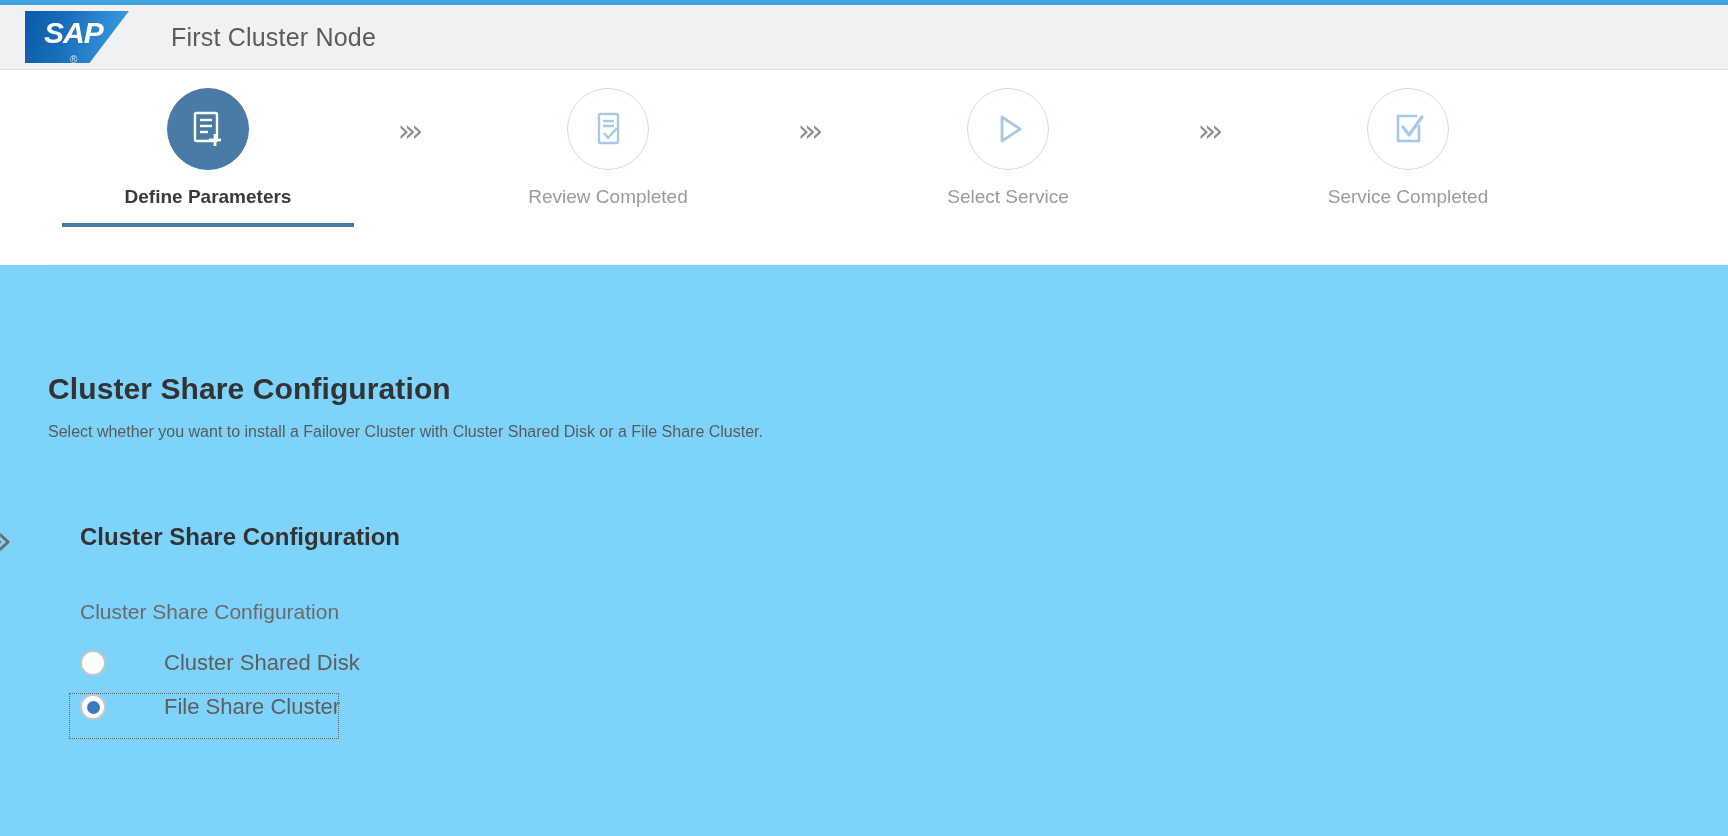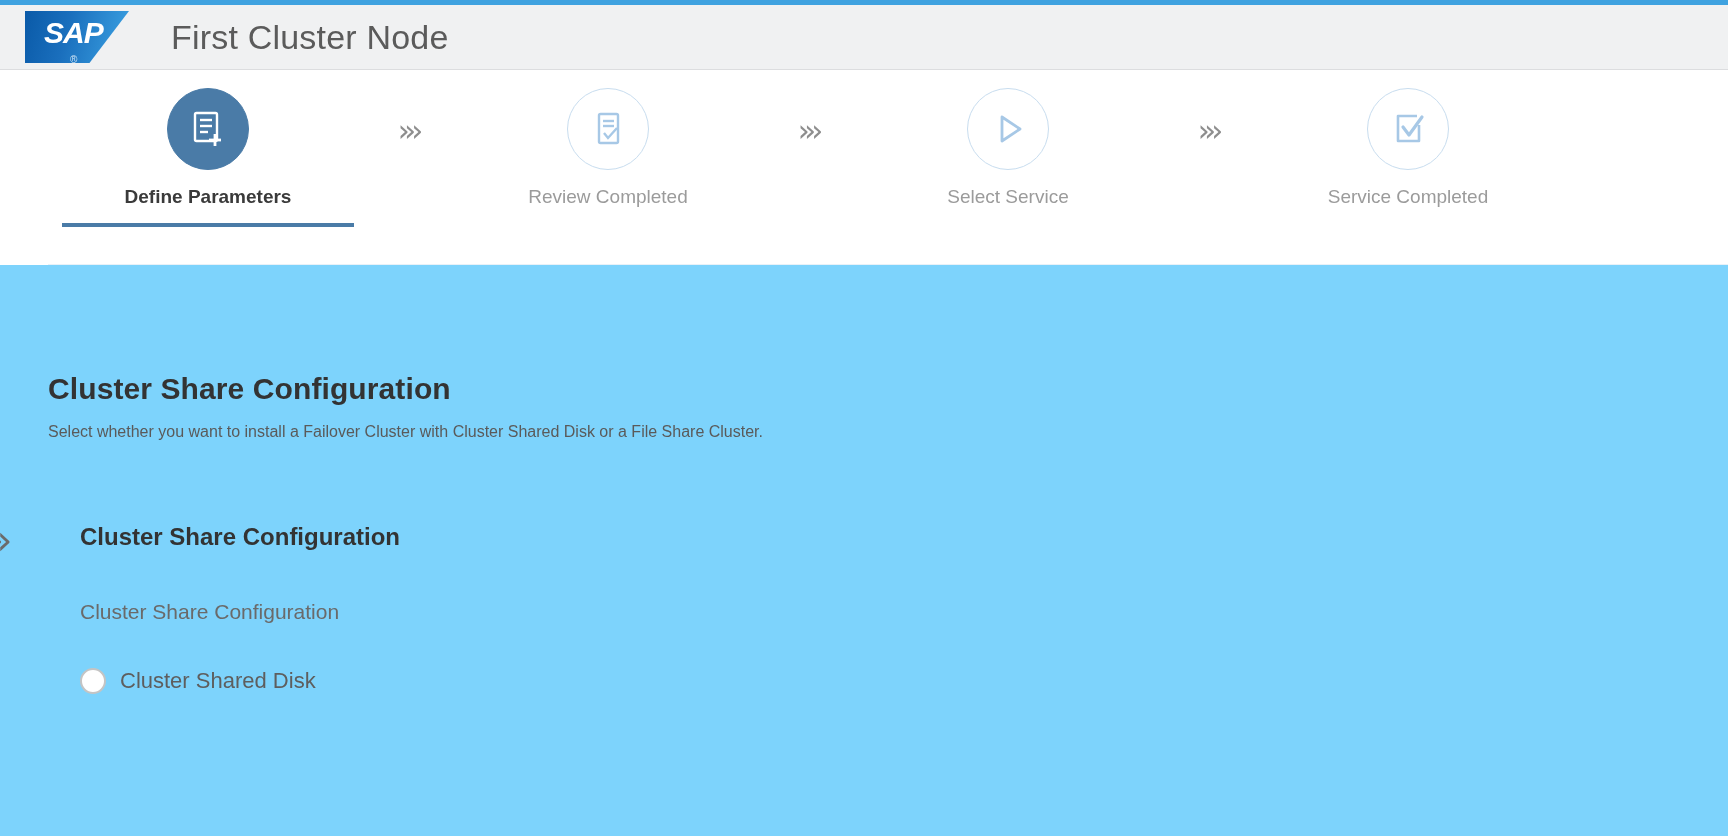--- a/index.html
+++ b/index.html
@@ -60,21 +60,21 @@
   .sap-logo-reg {
     position: absolute;
     left: 70px;
     bottom: 4px;
     color: #cfe4f5;
     font-size: 10px;
   }
 
   .app-title {
     margin-left: 42px;
-    font-size: 34px;
+    font-size: 25px;
     color: #5b5b5b;
     font-weight: normal;
     letter-spacing: 0.2px;
   }
 
   
   .roadmap {
     position: absolute;
     top: 70px; left: 0;
     width: 1728px;
@@ -217,25 +217,26 @@
   }
 
   .radio-group {
     position: absolute;
     left: 80px;
     top: 385px;
   }
 
   .radio-row {
     display: flex;
-    align-items: flex-end;
+    align-items: flex-start;
     height: 44px;
     padding: 0 6px 0 10px;
     margin-left: -10px;
     width: 268px;
+    gap: 44px;
   }
   .radio-row.focused {
     outline: 1px dotted #666666;
     outline-offset: 0px;
   }
 
   .radio-ctrl {
     width: 26px;
     height: 26px;
     border-radius: 50%;
@@ -351,15 +352,21 @@
 
   <div class="field-label">Cluster Share Configuration</div>
 
   <div class="radio-group">
 
     <div class="radio-row">
       <span class="radio-ctrl"></span>
       <span class="radio-text">Cluster Shared Disk</span>
     </div>
 
+    <div class="radio-row focused">
+      <span class="radio-ctrl checked">
+        <span class="radio-dot"></span>
+      </span>
+      <span class="radio-text">File Share Cluster</span>
+    </div>
 
   </div>
 </div>
 
 </body></html>

